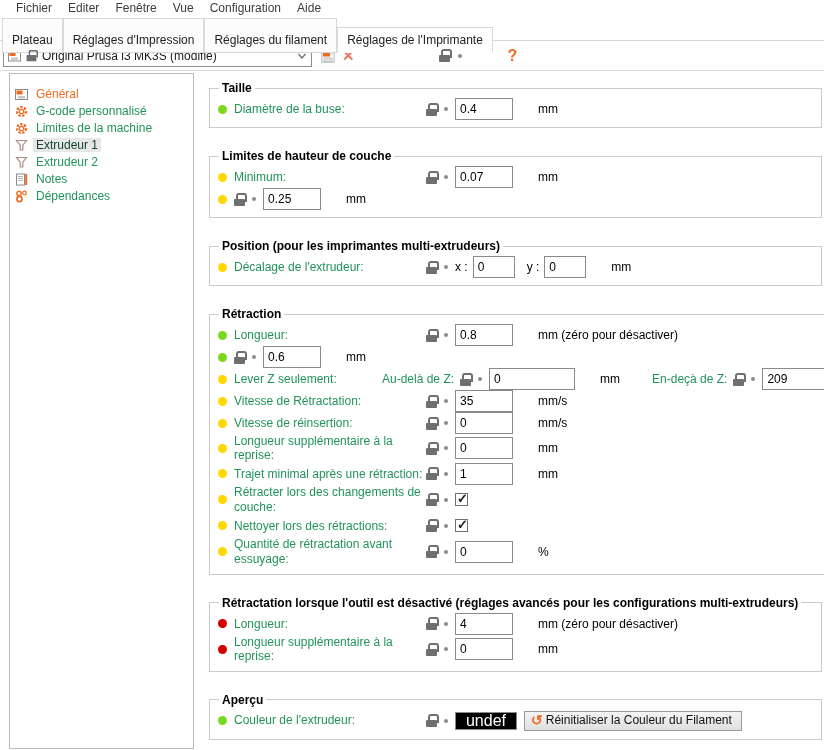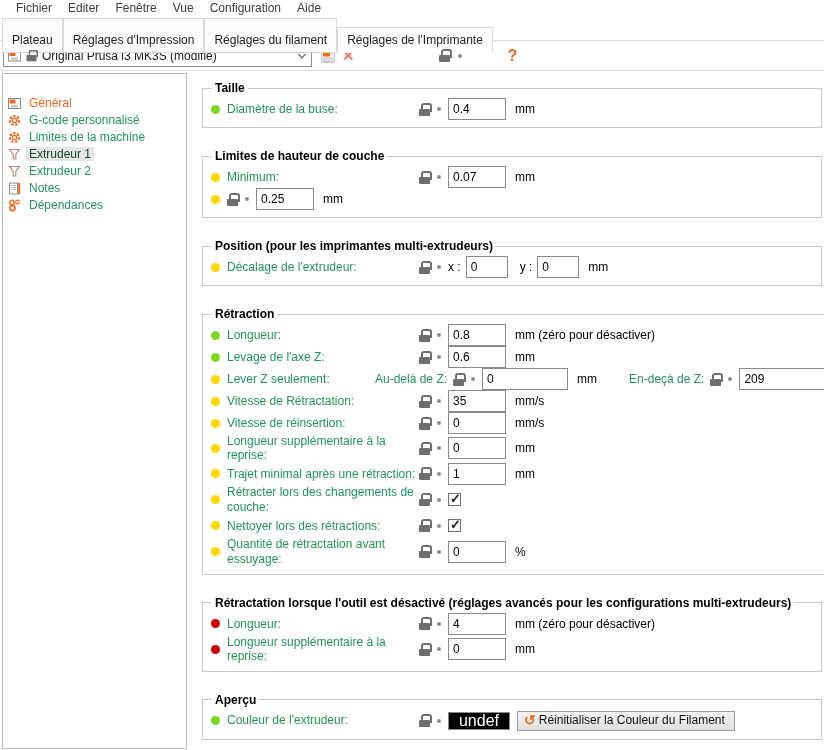--- a/index.html
+++ b/index.html
@@ -30,42 +30,42 @@
                   border:2px solid #6f6f6f; border-bottom:none; border-radius:3px 3px 0 0; }
   .lock::after  { content:""; position:absolute; top:6px; left:0; width:11px; height:7px;
                   background:#6f6f6f; border-radius:1px; }
   .sepdot { width:4px; height:4px; border-radius:50%; background:#8b8b8b; flex:none; }
 
   .help-q { color:#ED6B21; font-weight:bold; font-size:16px; }
   .xmark  { color:#eb7a63; font-weight:bold; font-size:15px; line-height:1; }
 
   
   .bodywrap { display:flex; height:678px; }
-  .sidebar { width:185px; margin:2px 0 0 2px; border:1px solid #b9b9b9; background:#fff; padding:20px 2px; }
+  .sidebar { width:185px; margin:2px 0 0 9px; border:1px solid #b9b9b9; background:#fff; padding:11px 2px; }
   .snav-item { display:flex; align-items:center; height:16px; margin:1px 2px; cursor:default; }
   .snav-item .sicon { width:15px; display:inline-flex; justify-content:center; flex:none; margin-right:4px; }
   .snav-label { color:#22935B; padding:0 3px; white-space:nowrap; }
   .snav-item.selected .snav-label { background:#e7e7e7; color:#14452c; }
   .snav-item.orange .snav-label { color:#ED6B21; }
 
   .content { flex:1; padding:10px 2px 0 15px; overflow:hidden; }
 
   
   fieldset { border:1px solid #cbcbcb; margin:0 0 21px 0; padding:3px 8px 7px 8px; }
   legend { font-weight:bold; color:#000; padding:0 3px; margin-left:1px; }
 
   .row { display:flex; align-items:center; min-height:22px; }
   .bullet { width:9px; height:9px; border-radius:50%; flex:none; margin-right:7px; }
   .b-green { background:#7CD81E; } .b-yellow { background:#FFD800; } .b-red { background:#D10000; }
   .opt-label { width:192px; flex:none; color:#22935B; line-height:1.2; }
   .ctrl { display:flex; align-items:center; }
   .ctrl .lock { margin-right:7px; } .ctrl .sepdot { margin-right:7px; }
   .tinput { width:58px; height:22px; border:1px solid #8a8a8a; padding:0 4px; font:12px "Liberation Sans",sans-serif; background:#fff; }
   .tinput.small { width:42px; } .tinput.wide { width:86px; }
-  .unit { margin-left:9px; color:#000; white-space:nowrap; }
+  .unit { margin-left:25px; color:#000; white-space:nowrap; }
   .inline-lbl { color:#000; margin:0 5px 0 0; }
   .green-lbl { color:#22935B; margin-right:6px; white-space:nowrap; }
 
   .checkbox { width:13px; height:13px; border:1px solid #707070; background:#fff; position:relative; }
   .checkbox.checked::after { content:"✓"; position:absolute; left:1px; top:-3px; font-size:13px; font-weight:bold; color:#222; }
 
   .swatch { width:62px; height:18px; background:#000; border:1px solid #8a8a8a; color:#fff;
             display:flex; align-items:center; justify-content:center; font-size:16px; }
   .btn { display:flex; align-items:center; margin-left:7px; padding:1px 9px 2px 6px; height:20px;
          background:linear-gradient(#f4f4f4,#dfdfdf); border:1px solid #9a9a9a; color:#111; cursor:default; }
@@ -262,21 +262,20 @@
         <span class="ctrl">
           <span class="lock"></span>
           <span class="sepdot"></span>
           <input class="tinput" value="0.8" style="">
           <span class="unit">mm (zéro pour désactiver)</span>
         </span>
       </div>
 
       <div class="row">
         <span class="bullet b-green"></span>
-        <span class="opt-label">Levage de l'axe Z:</span>
         <span class="ctrl">
           <span class="lock"></span>
           <span class="sepdot"></span>
           <input class="tinput" value="0.6" style="">
           <span class="unit">mm</span>
         </span>
       </div>
 
       <div class="row">
         <span class="bullet b-yellow"></span>

